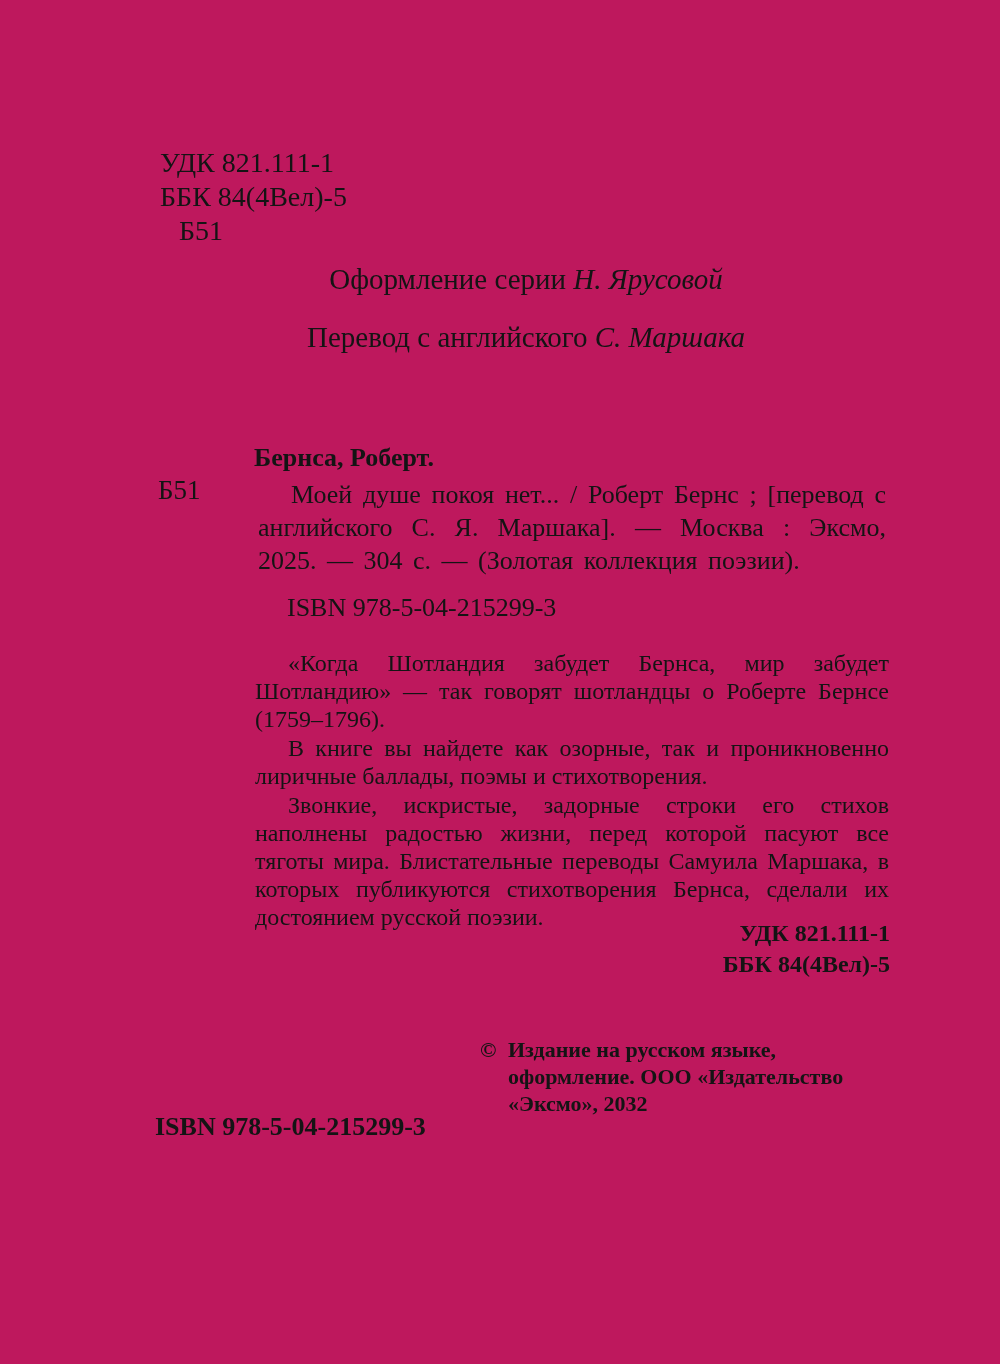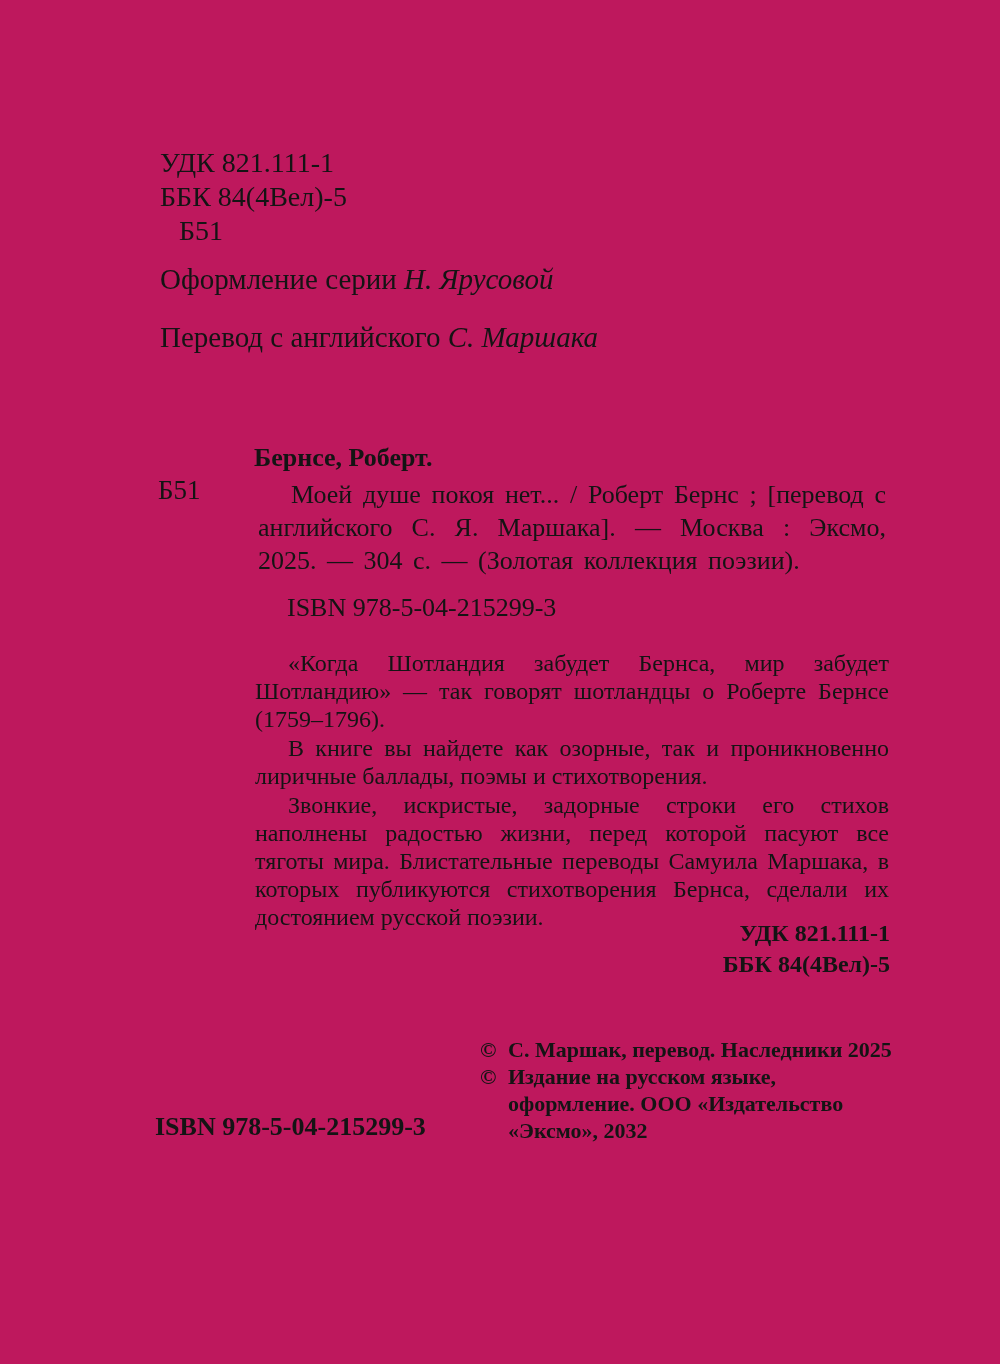--- a/index.html
+++ b/index.html
@@ -28,21 +28,21 @@
     line-height: 34px;
     white-space: nowrap;
   }
   .top-codes .indent {
     padding-left: 19px;
   }
   .centered {
     position: absolute;
     left: 160px;
     width: 732px;
-    text-align: left;
+    text-align: center;
     font-size: 29px;
     line-height: 34px;
     white-space: nowrap;
   }
   .series-line { top: 262px; }
   .translation-line { top: 320px; }
   .it { font-style: italic; }
 
   .margin-code {
     position: absolute;
@@ -136,38 +136,37 @@
     <span>Оформление серии </span><span class="it">Н. Ярусовой</span>
   </div>
 
   <div class="centered translation-line">
     <span>Перевод с английского </span><span class="it">С. Маршака</span>
   </div>
 
   <div class="margin-code">Б51</div>
 
   <div class="catalog">
-    <div class="catalog-author">Бернсе, Роберт.</div>
+    <div class="catalog-author">Бернса, Роберт.</div>
     <p class="catalog-desc">Моей душе покоя нет... / Роберт Бернс ; [перевод с английского С. Я. Маршака]. — Москва : Эксмо, 2025. — 304 с. — (Золотая коллекция поэзии).</p>
     <div class="catalog-isbn">ISBN 978-5-04-215299-3</div>
   </div>
 
   <div class="annotation">
     <p>«Когда Шотландия забудет Бернса, мир забудет Шотландию» — так говорят шотландцы о Роберте Бернсе (1759–1796).</p>
     <p>В книге вы найдете как озорные, так и проникновенно лиричные баллады, поэмы и стихотворения.</p>
     <p>Звонкие, искристые, задорные строки его стихов наполнены радостью жизни, перед которой пасуют все тяготы мира. Блистательные переводы Самуила Маршака, в которых публикуются стихотворения Бернса, сделали их достоянием русской поэзии.</p>
   </div>
 
   <div class="right-codes">
     <div>УДК 821.111-1</div>
     <div>ББК 84(4Вел)-5</div>
   </div>
 
   <div class="copyright">
-    <div class="c-line"><span class="c-sym">©</span><span>С. Маршак, перевод. Наследники 2025</span></div>
     <div class="c-line"><span class="c-sym">©</span><span>Издание на русском языке,</span></div>
     <div class="c-line cont">оформление. ООО «Издательство</div>
     <div class="c-line cont">«Эксмо», 2032</div>
   </div>
 
   <div class="isbn-bottom">ISBN 978-5-04-215299-3</div>
 
 </div>
 
 </body></html>

